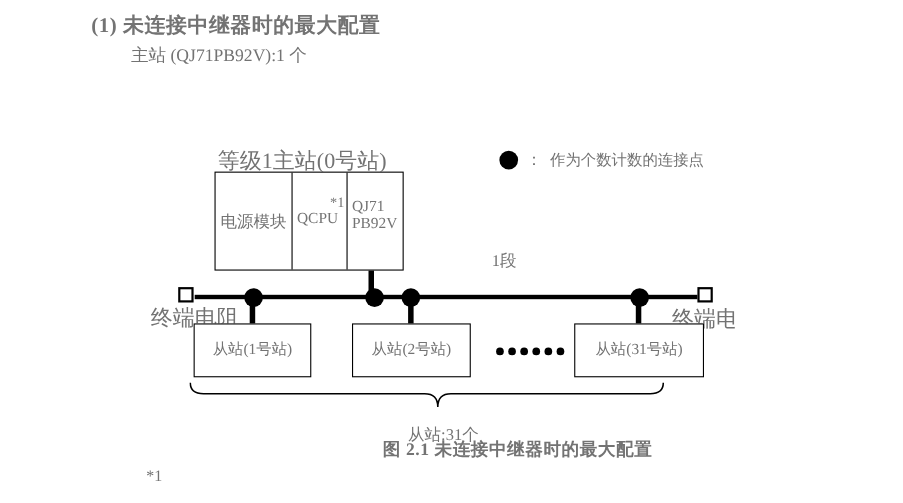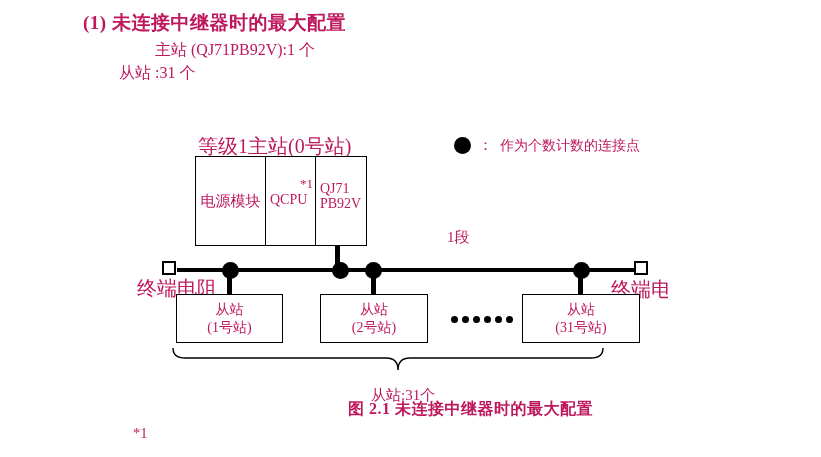--- a/index.html
+++ b/index.html
@@ -2,21 +2,21 @@
 <html><head>
 <meta charset="utf-8">
 <style>
   html, body { margin: 0; padding: 0; background: #ffffff; }
   .page {
     position: relative;
     width: 668px;
     height: 457px;
     background: #ffffff;
     font-family: "Liberation Serif", "DejaVu Serif", serif;
-    color: #be185d;
+    color: #737373;
     overflow: hidden;
   }
   .abs { position: absolute; white-space: nowrap; }
   .heading { font-size: 19px; font-weight: bold; letter-spacing: 0.5px; }
   .bodyline { font-size: 16px; }
   .lbl { font-size: 20px; }
   .box { position: absolute; border: 1.5px solid #000000; box-sizing: border-box; background: #ffffff; }
   .master-box { display: flex; }
   .mcell { box-sizing: border-box; position: relative; }
   .mcell + .mcell { border-left: 1.5px solid #000000; }
@@ -26,34 +26,33 @@
   .cpu-note { position: absolute; top: 19px; right: 2px; font-size: 13px; }
   .cpu-name { position: absolute; top: 35px; left: 4px; font-size: 14px; }
   .legend { display: flex; align-items: center; gap: 7px; }
   .legend-dot { width: 17px; height: 17px; border-radius: 50%; background: #000000; }
   .legend-colon { font-size: 15px; }
   .legend-text { font-size: 14px; }
   .busline { position: absolute; height: 4px; background: #000000; }
   .term-sq { position: absolute; width: 14px; height: 14px; box-sizing: border-box; border: 2px solid #000000; background: #ffffff; }
   .cdot { position: absolute; width: 17px; height: 17px; border-radius: 50%; background: #000000; }
   .vline { position: absolute; width: 5px; background: #000000; }
-  .slave-box { display: flex; flex-direction: column; align-items: center; justify-content: center; font-size: 14px; line-height: 18px; text-align: center; }
+  .slave-box { display: flex; align-items: center; justify-content: center; font-size: 14px; line-height: 18px; text-align: center; }
   .edots { display: flex; gap: 4px; align-items: center; }
   .edot { width: 7px; height: 7px; border-radius: 50%; background: #000000; }
   .caption { font-size: 16px; font-weight: bold; letter-spacing: 0.5px; margin-left: 42px; }
   .foot { font-size: 14.5px; }
 </style>
 </head>
 <body>
 
 <div class="page">
 
   <div class="abs heading" style="left:83px; top:10px;">(1) 未连接中继器时的最大配置</div>
-  <div class="abs bodyline" style="left:119px; top:40px;margin-left:36px;">主站 (QJ71PB92V):1 个</div>
-  <div class="abs bodyline" style="left:119px; top:63px;">从站 :31 个</div>
+  <div class="abs bodyline" style="left:119px; top:40px;">主站 (QJ71PB92V):1 个</div>
 
   <div class="abs lbl" style="left:198px; top:133px;">等级1主站(0号站)</div>
 
   <div class="box master-box" style="left:195px; top:156px; width:172px; height:90px;">
     <div class="mcell mcell-power">
       <span>电源模块</span>
     </div>
     <div class="mcell mcell-cpu">
       <span class="cpu-note">*1</span>
       <span class="cpu-name">QCPU</span>

